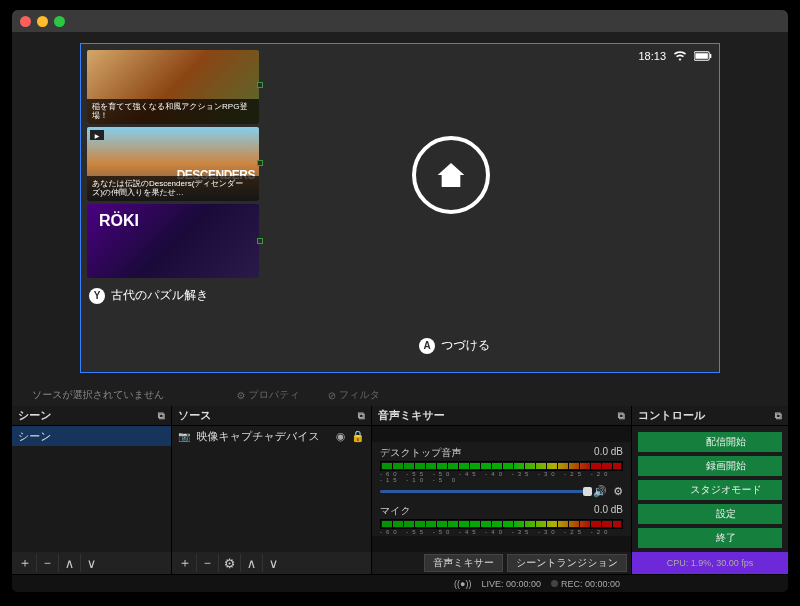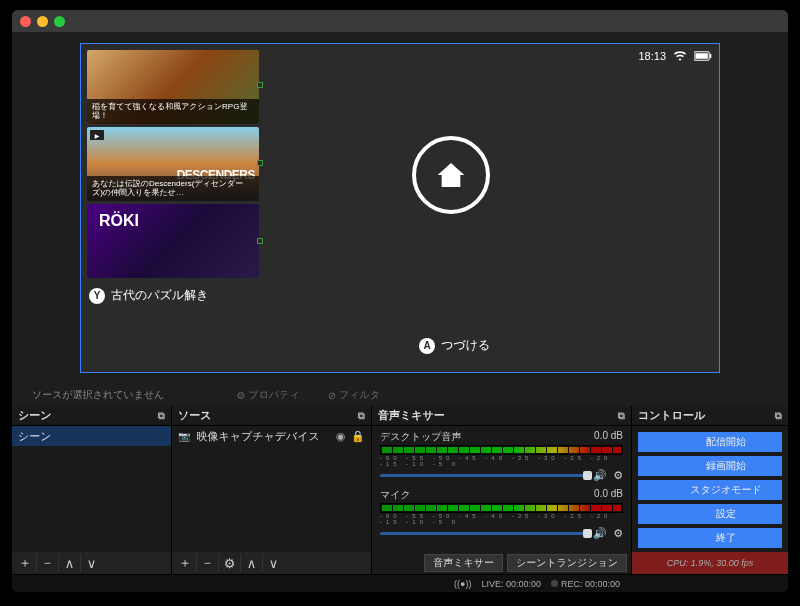--- a/index.html
+++ b/index.html
@@ -36,21 +36,21 @@
   
   .inforow { height: 22px; display:flex; align-items:center; padding:0 20px; color:#888; font-size:10px; gap:28px;}
   .inforow .sp { flex:1; }
   .mini-link { display:flex; align-items:center; gap:3px; color:#666; }
 
   
   .panels { height: 168px; display:flex; background:#121212; }
   .panel { border-right:1px solid #000; display:flex; flex-direction:column; }
   .p-scene { width:160px; }
   .p-source { width:200px; }
-  .p-mixer { flex:1; }
+  .p-mixer { flex:1;gap:16px; }
   .p-ctrl { width:156px; border-right:none;}
   .p-hdr { height:20px; background:#1a1a1a; display:flex; align-items:center; padding:0 6px; color:#ddd; font-size:11px; font-weight:600; border-bottom:1px solid #000; }
   .p-hdr .sp { flex:1; }
   .pop-icon { font-size:10px; color:#aaa; cursor:pointer; }
   .p-body { flex:1; overflow:hidden; background:#1a1a1a;}
   .p-foot { height:22px; background:#222; display:flex; align-items:center; gap:0; padding:0 2px; }
   .ftbtn { width:22px; height:18px; display:flex; align-items:center; justify-content:center; color:#ccc; font-size:13px; cursor:pointer; }
   .ftbtn + .ftbtn { border-left:1px solid #333;}
 
   .list-item { height:20px; display:flex; align-items:center; padding:0 6px; color:#ddd; font-size:11px; gap:6px;}
@@ -64,21 +64,21 @@
   .meter { height:10px; background:#111; border:1px solid #000; margin-top:1px; position:relative; }
   .meter::before { content:""; position:absolute; inset:1px; background:linear-gradient(90deg,#0a0 0%,#0c0 55%,#cc0 72%,#c00 88%,#c00 100%); opacity:.85;}
   .meter::after { content:""; position:absolute; inset:1px; background:repeating-linear-gradient(90deg,transparent 0 10px,#000 10px 11px);}
   .ticks { font-size:6px; color:#888; letter-spacing:4px; }
   .slider-row { display:flex; align-items:center; gap:6px; margin-top:2px;}
   .slider { flex:1; height:3px; background:#333; position:relative; border-radius:2px;}
   .slider .fill { position:absolute; left:0; top:0; bottom:0; width:100%; background:#2a5aa0; border-radius:2px;}
   .slider .thumb { position:absolute; right:-5px; top:-3px; width:9px; height:9px; background:#ddd; border-radius:2px;}
   .vicon { font-size:11px; color:#ccc; }
 
-  .ctrl-btn { margin:4px 6px 0 6px; height:20px; background:#3b82f6; color:#eee; font-size:10px; display:flex; align-items:center; justify-content:center; cursor:pointer;padding-left:32px; }
+  .ctrl-btn { margin:4px 6px 0 6px; height:20px; background:#15803d; color:#eee; font-size:10px; display:flex; align-items:center; justify-content:center; cursor:pointer;padding-left:32px; }
 
   .dockrow { height:22px; background:#1a1a1a; display:flex; align-items:center; justify-content:flex-end; padding:0 4px; gap:4px;}
   .dockbtn { height:18px; padding:0 8px; background:#333; color:#ddd; font-size:10px; display:flex; align-items:center; border:1px solid #444;}
   .statusbar { height:18px; background:#121212; display:flex; align-items:center; justify-content:flex-end; padding:0 8px; gap:10px; color:#aaa; font-size:9px; border-top:1px solid #000;}
   .st-item { display:flex; align-items:center; gap:3px; }
   .led { width:7px; height:7px; border-radius:50%; background:#444; }
 </style>
 </head>
 <body>
 
@@ -255,21 +255,21 @@
           <span class="sp"></span>
         <span class="pop-icon">⧉</span>
       </div>
       <div class="p-body" style="padding-top:2px;">
         <div class="ctrl-btn">配信開始</div>
         <div class="ctrl-btn">録画開始</div>
         <div class="ctrl-btn">スタジオモード</div>
         <div class="ctrl-btn">設定</div>
         <div class="ctrl-btn">終了</div>
       </div>
-      <div style="height:22px; background:#7f1d1d; display:flex; align-items:center; justify-content:center; color:#aaa; font-size:9px;font-style:italic;">CPU: 1.9%, 30.00 fps</div>
+      <div style="height:22px; background:#6d28d9; display:flex; align-items:center; justify-content:center; color:#aaa; font-size:9px;">CPU: 1.9%, 30.00 fps</div>
     </div>
   </div>
 
   <div class="statusbar">
     <span class="st-item">
         <span>((●))</span>
       </span>
     <span class="st-item">
         <span>LIVE: 00:00:00</span>
       </span>

